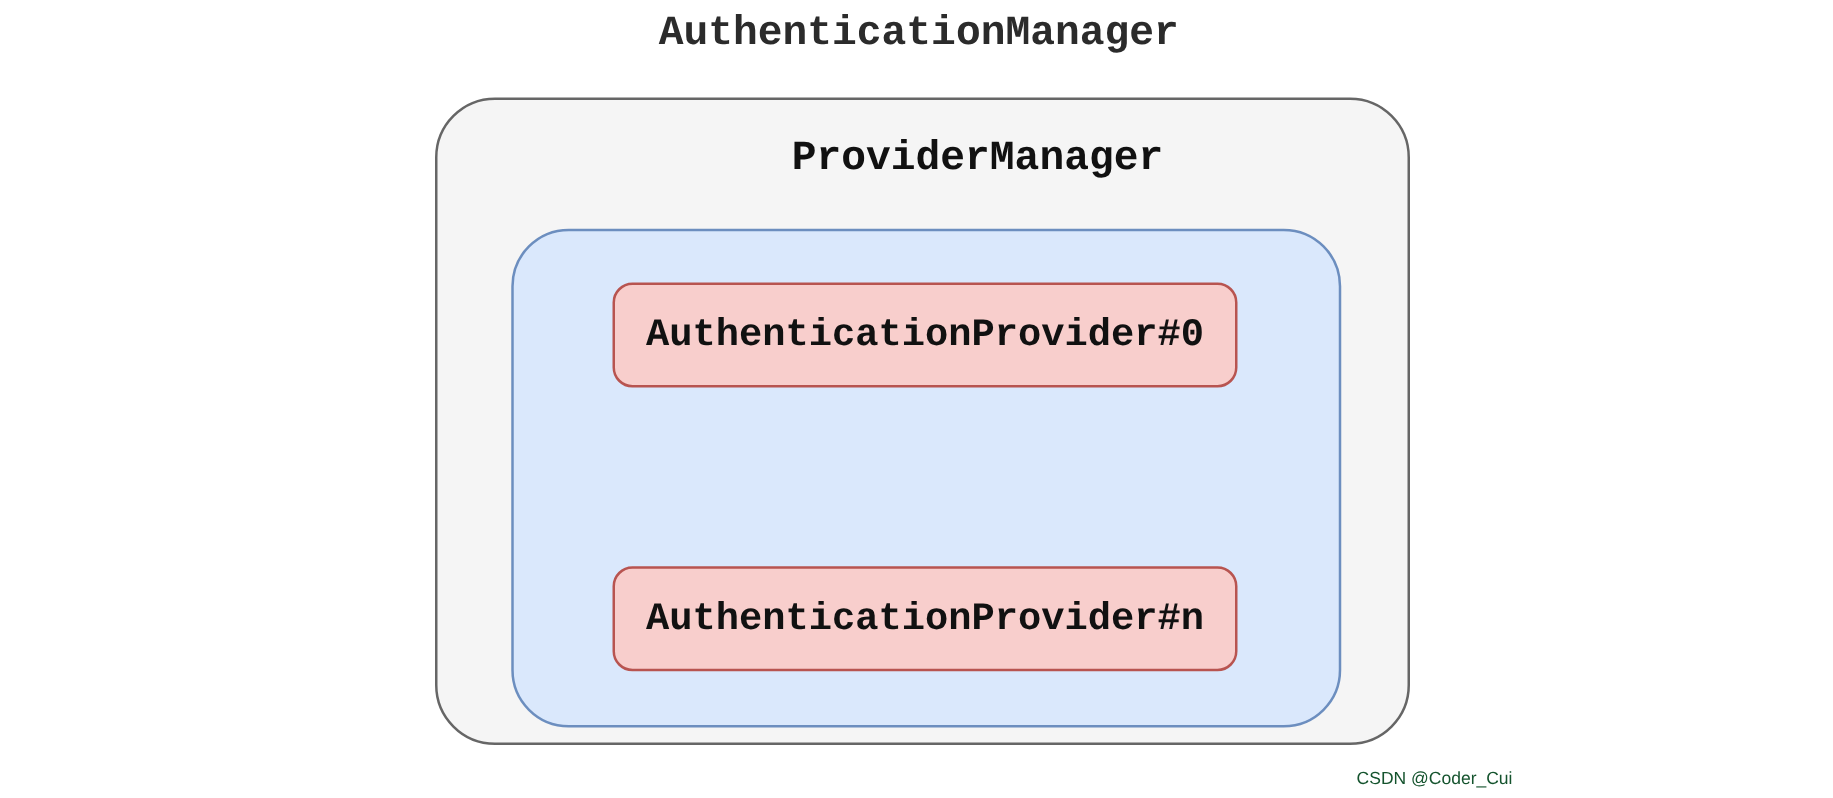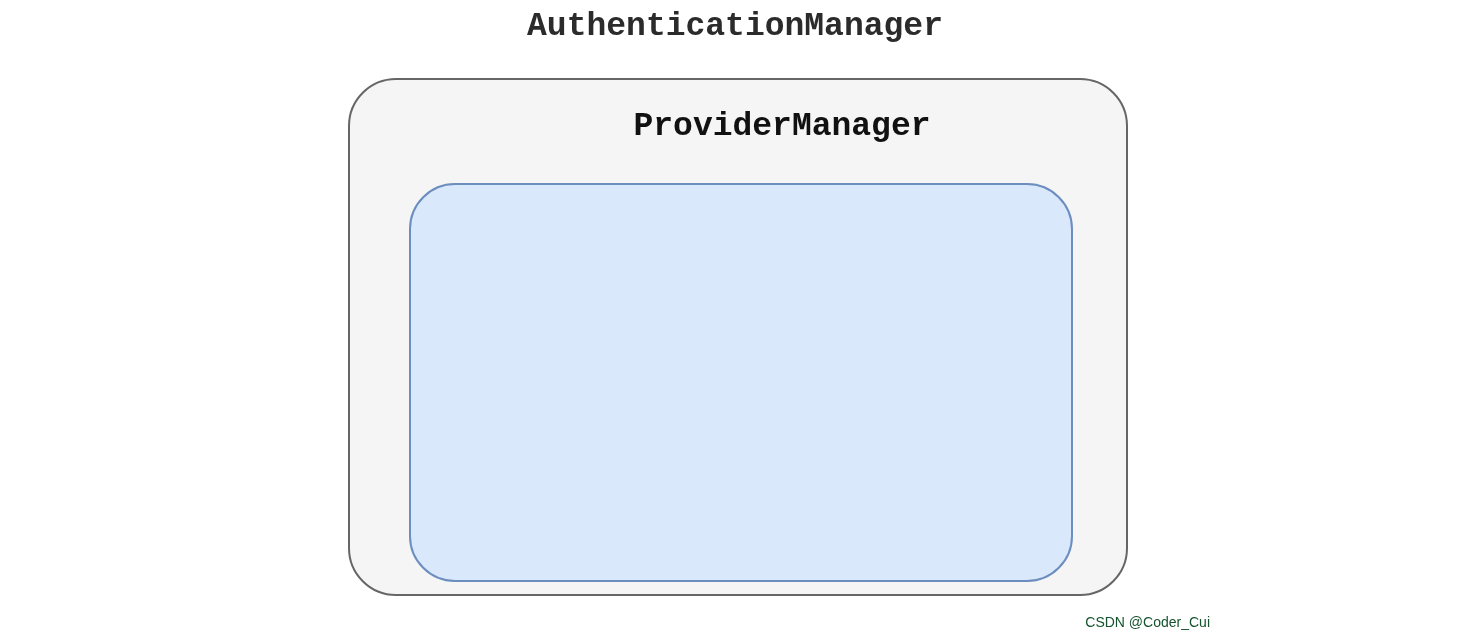--- a/index.html
+++ b/index.html
@@ -94,21 +94,23 @@
 <div class="canvas">
 
   <div class="diagram-title">AuthenticationManager</div>
 
   <div class="outer-box">
 
     <div class="outer-box-label">ProviderManager</div>
 
     <div class="inner-box">
 
+      <div class="provider-box p0">AuthenticationProvider#0</div>
 
 
+      <div class="provider-box pn">AuthenticationProvider#n</div>
 
     </div>
   </div>
 
   <div class="watermark">CSDN @Coder_Cui</div>
 
 </div>
 
 </body></html>

